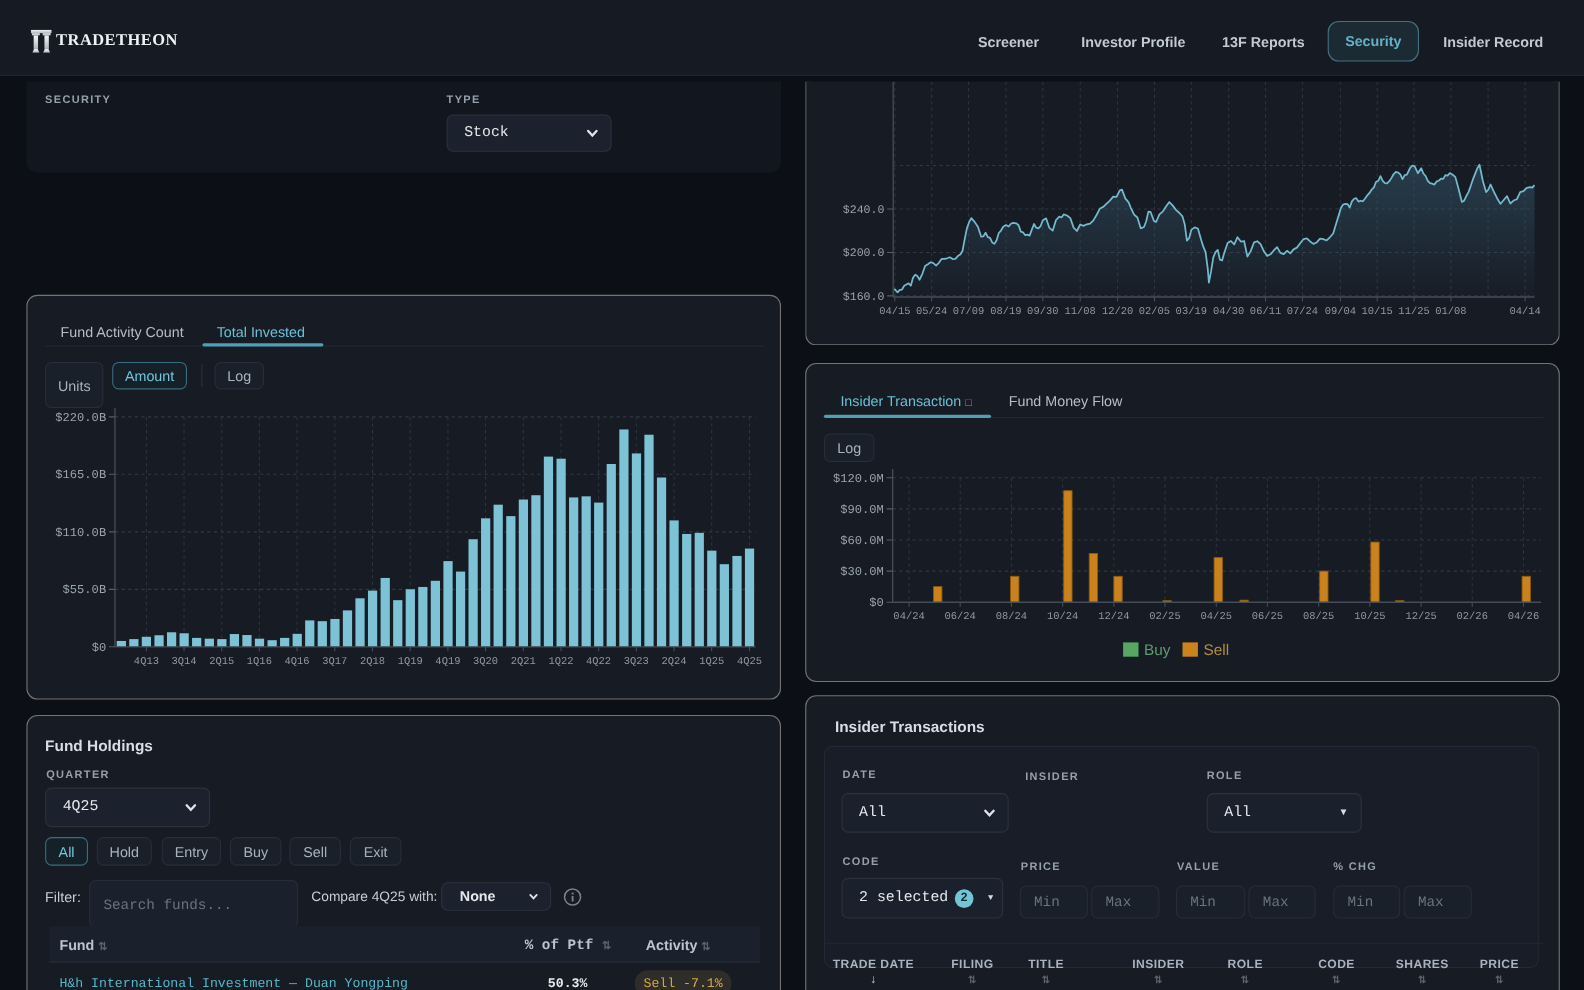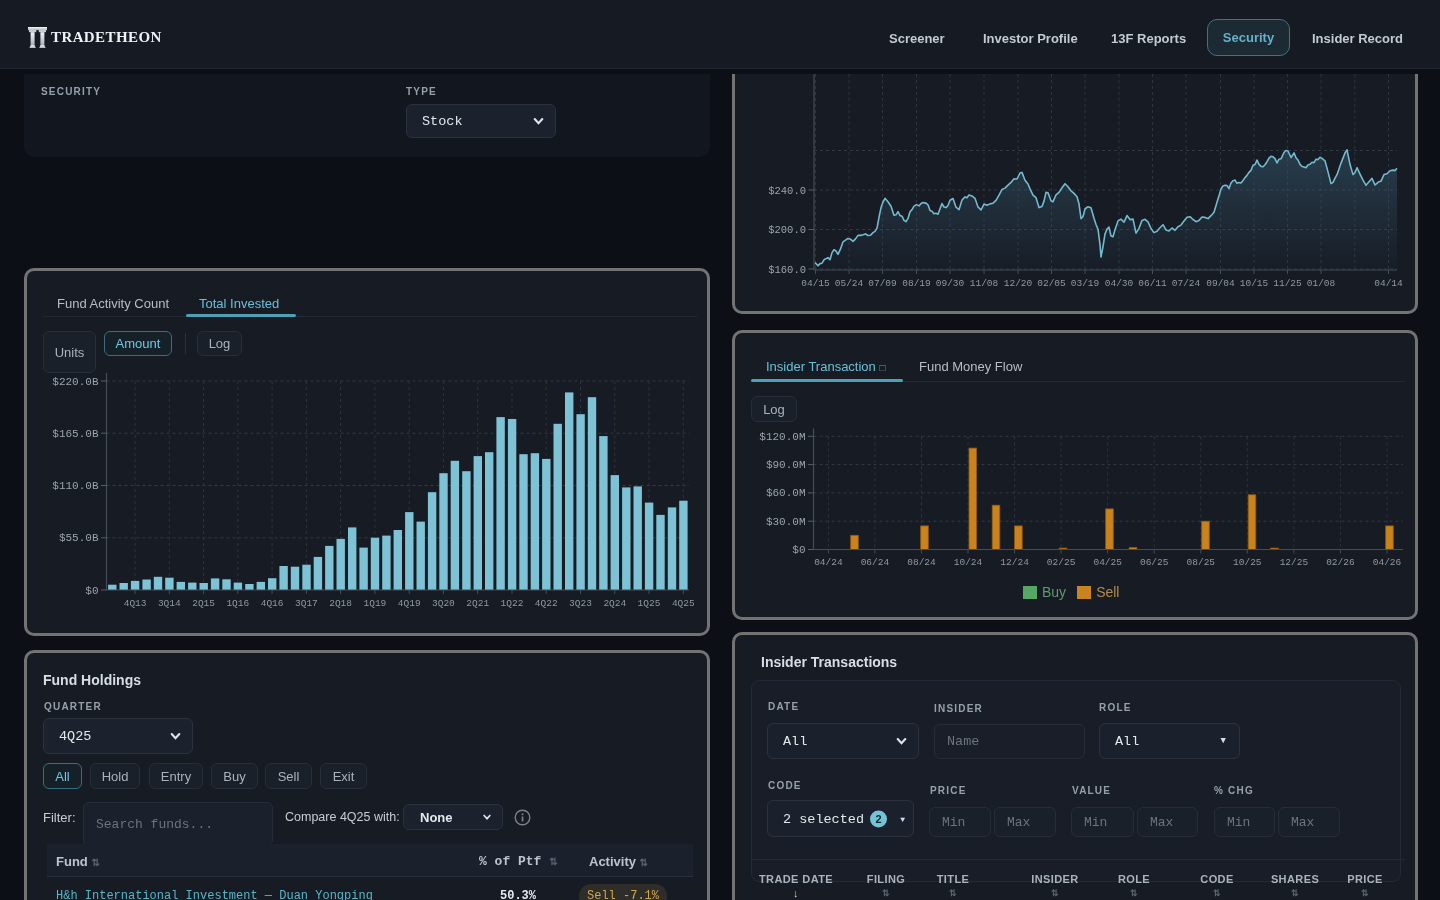--- a/index.html
+++ b/index.html
@@ -2,21 +2,21 @@
 <html><head>
 <meta charset="utf-8">
 <title>Tradetheon</title>
 <style>
   * { margin:0; padding:0; box-sizing:border-box; }
   html,body { width:1440px; height:900px; background:#0c0f15; overflow:hidden;
     font-family:"Liberation Sans", sans-serif; }
   .abs { position:absolute; }
   #stage { position:relative; width:1440px; height:900px; }
   .mono { font-family:"Liberation Mono", monospace; }
-  .card { position:absolute; background:#161b24; border:3px solid #737373; border-radius:10px; }
+  .card { position:absolute; background:#161b24; border:1px solid #737373; border-radius:10px; }
   .lbl { position:absolute; font-size:10px; font-weight:bold; letter-spacing:1.2px; color:#96a0ab; }
   .sel { position:absolute; background:#1c222d; border:1px solid #2b323e; border-radius:6px;
          color:#e4e8ec; font-family:"Liberation Mono", monospace; font-size:13.5px; }
   .sel span.tx { position:absolute; left:15px; top:50%; transform:translateY(-50%); white-space:nowrap; }
   .chev { position:absolute; right:10px; top:50%; width:13px; height:13px; transform:translateY(-50%); }
   .btn { position:absolute; background:#1a202a; border:1px solid #272e3a; border-radius:6px;
          color:#a8b2bd; font-size:13px; display:flex; align-items:center; justify-content:center; }
   .btn.act { background:#152028; border-color:#3a6d80; color:#6fc8dd; }
   .mini { position:absolute; background:#1a202a; border:1px solid #262d38; border-radius:6px;
           font-family:"Liberation Mono", monospace; font-size:13px; color:#6b737e;
@@ -399,21 +399,20 @@
 
     <div class="abs" style="left:16px;top:45px;width:650px;height:202px;background:#181d27;border:1px solid #232a35;border-radius:8px;">
       <div class="lbl" style="left:16px;top:20px;">DATE</div>
       <div class="sel" style="left:15px;top:42px;width:152px;height:36px;background:#1b212c;">
         <span class="tx">All</span>
         <svg class="chev" viewBox="0 0 12 12">
             <path d="M2.5 4.2 L6 8 L9.5 4.2" fill="none" stroke="#dfe3e8" stroke-width="2" stroke-linecap="round"></path>
           </svg>
       </div>
       <div class="lbl" style="left:182px;top:22px;">INSIDER</div>
-      <div class="mini" style="left:182px;top:43px;width:151px;height:35px;background:#191e28;font-size:13.5px;">Name</div>
       <div class="lbl" style="left:347px;top:21px;">ROLE</div>
       <div class="sel" style="left:347px;top:42px;width:141px;height:36px;background:#1b212c;">
         <span class="tx">All</span>
         <span style="position:absolute;right:13px;top:50%;transform:translateY(-50%);color:#d7dce1;font-size:9px;">▼</span>
       </div>
       <div class="lbl" style="left:16px;top:99px;">CODE</div>
       <div class="sel" style="left:15px;top:119px;width:147px;height:37px;background:#1b212c;">
         <span class="tx">2 selected</span>
         <span style="position:absolute;right:26px;top:50%;transform:translateY(-50%);width:17px;height:17px;border-radius:50%;background:#74c4d6;color:#0e2a33;font-size:11px;font-weight:bold;display:flex;align-items:center;justify-content:center;font-family:'Liberation Sans',sans-serif;">2</span>
         <span style="position:absolute;right:8px;top:50%;transform:translateY(-50%);color:#d7dce1;font-size:8px;">▼</span>

